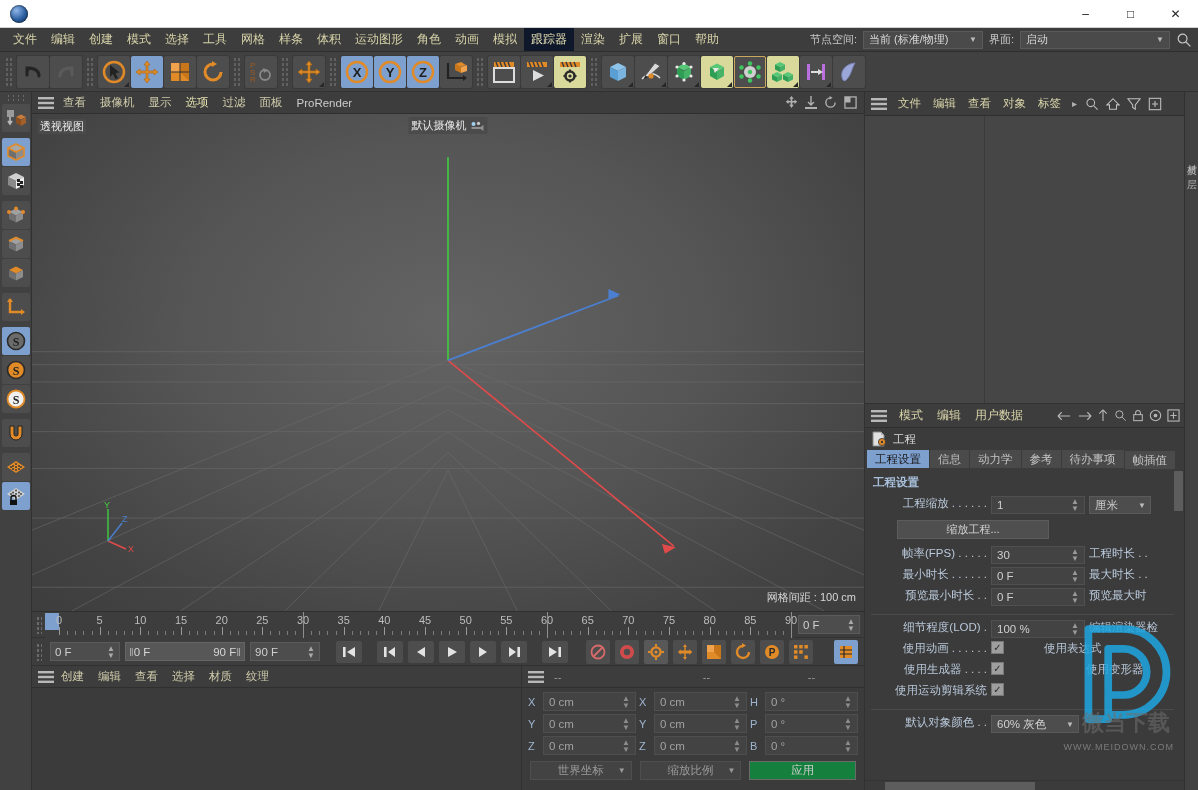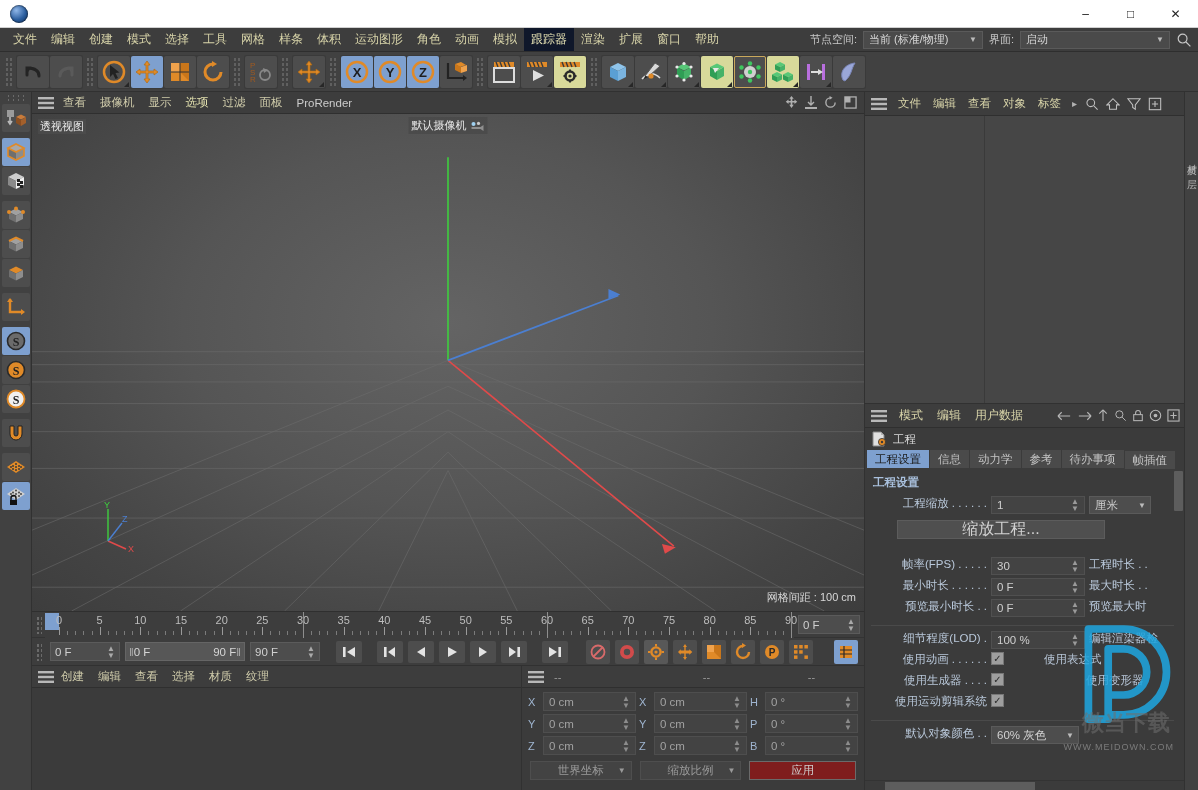--- a/index.html
+++ b/index.html
@@ -114,21 +114,21 @@
   .coordgrid{ padding:4px 6px 0 6px; }
   .crow{ display:flex; align-items:center; gap:3px; margin-bottom:3px; }
   .clabel{ width:12px; font-size:11px; color:#9fb5d0; }
   .cfield{ flex:1; background:#434343; border:1px solid #4e4e4e; height:19px; color:#a2a2a2;
     font-size:11.5px; display:flex; align-items:center; padding:0 5px; }
   .cfield .spin{ margin-left:auto; font-size:8px; color:#8c8c8c; line-height:7px;}
   .cbtnrow{ display:flex; gap:8px; padding:3px 8px 0 8px; }
   .csel{ flex:1; background:#434343; border:1px solid #4e4e4e; height:19px; color:#9a9a9a;
     font-size:11.5px; display:flex; align-items:center; justify-content:center; position:relative;}
   .csel .cv{ position:absolute; right:5px; font-size:8px;}
-  .capply{ flex:1.05; background:#7f1d1d; border:1px solid #6a6a6a; height:19px; color:#d0d0d0;
+  .capply{ flex:1.05; background:#15803d; border:1px solid #6a6a6a; height:19px; color:#d0d0d0;
     font-size:11.5px; display:flex; align-items:center; justify-content:center;}
 
   
   .objpanel{ height:312px; display:flex; flex-direction:column; border-bottom:1px solid #313131;}
   .objmenu{ height:24px; background:#3d3d3d; display:flex; align-items:center; gap:1px;
      padding-left:6px; border-bottom:1px solid #2f2f2f;}
   .objmenu .menu-item{ font-size:11.5px; padding:2px 6px; }
   .objlist{ flex:1; background:#464646; display:flex; }
   .objlist .col1{ width:120px; border-right:1px solid #3a3a3a; background:#464646;}
   .objlist .col2{ flex:1; background:#464646;}
@@ -147,23 +147,23 @@
   .prow{ display:flex; height:21px; gap:4px; }
   .plab{ width:118px; text-align:right; font-size:11.5px; color:#b9c8da; white-space:nowrap;
      overflow:hidden; direction:ltr;}
   .pfield{ width:94px; background:#434343; border:1px solid #505050; height:18px; color:#cfcfcf;
     font-size:11.5px; display:flex; align-items:center; padding:0 5px;}
   .pfield .spin{ margin-left:auto; font-size:8px; color:#9a9a9a; line-height:7px;}
   .punit{ width:62px; background:#4d4d4d; border:1px solid #5a5a5a; height:18px; color:#d0d0d0;
     font-size:11.5px; display:flex; align-items:center; padding:0 5px; position:relative;}
   .punit .cv{ position:absolute; right:4px; font-size:8px; color:#bbb;}
   .prow2{ font-size:11.5px; color:#b9c8da; white-space:nowrap; overflow:hidden; flex:1;}
-  .wbtn{ margin:3px 4px 18px 28px; background:#4f4f4f; border:1px solid #5c5c5c; height:19px;
-    color:#d2d2d2; font-size:16px; display:flex; align-items:center; justify-content:center;
-    width:208px;}
+  .wbtn{ margin:3px 4px 7px 28px; background:#4f4f4f; border:1px solid #5c5c5c; height:19px;
+    color:#d2d2d2; font-size:11px; display:flex; align-items:center; justify-content:center;
+    width:152px;}
   .chk{ width:13px;height:13px;background:#9e9e9e; border:1px solid #777; display:flex;
      align-items:center; justify-content:center; color:#2c2c2c; font-size:10px; line-height:1;}
   .divider{ height:1px; background:#4a4a4a; margin:5px 2px;}
   .scrollv{ position:absolute; right:1px; top:2px; width:9px; bottom:2px; background:#3b3b3b;}
   .scrollv .thumb{ position:absolute; top:0; left:0; width:9px; height:40px; background:#5d5d5d;
      border-radius:1px;}
   .scrollh{ height:10px; background:#3b3b3b; display:flex; align-items:center; padding:0 14px;
     border-top:1px solid #333;}
   .scrollh .thumb{ width:150px; height:8px; background:#5d5d5d; margin-left:6px;}
 

